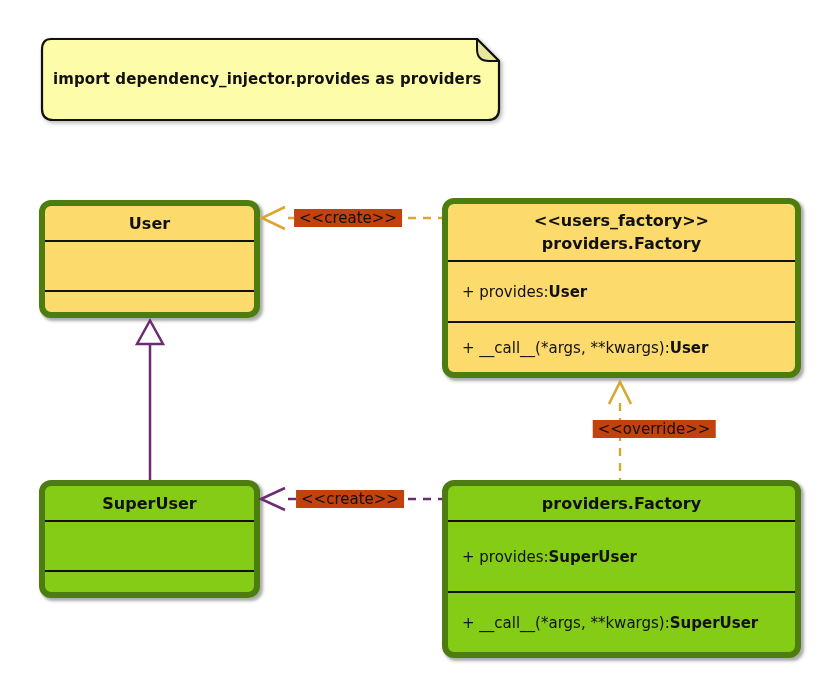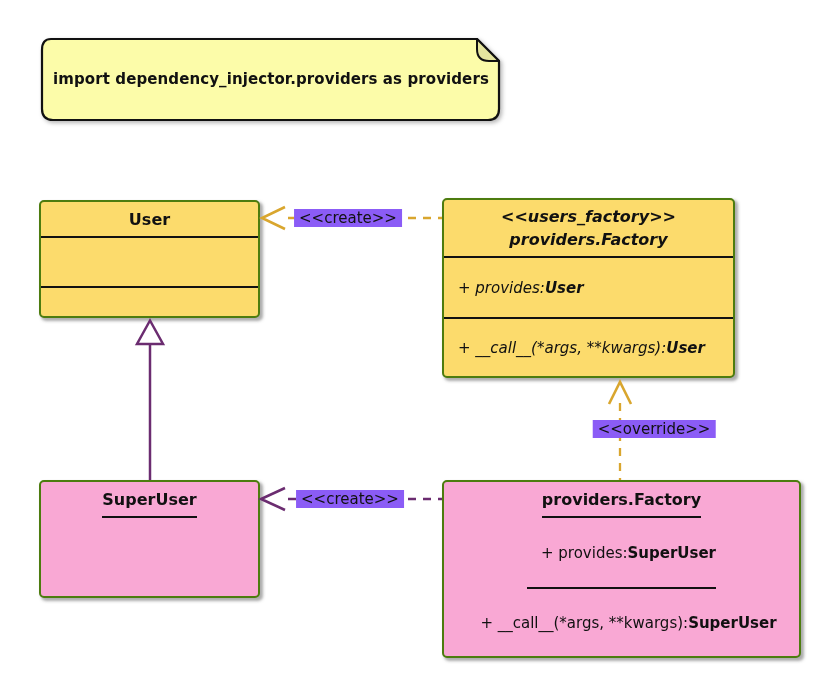--- a/index.html
+++ b/index.html
@@ -11,62 +11,62 @@
 
   
   .note { position:absolute; left:40px; top:37px; width:462px; height:86px;
           filter:drop-shadow(2.5px 2.5px 2px rgba(90,90,90,0.45)); }
   .note svg { position:absolute; left:0; top:0; }
   .note-text { position:absolute; left:0; top:0; width:460px; height:84px;
                display:flex; align-items:center; padding-left:13px;
                font-weight:bold; font-size:15px; letter-spacing:0.1px; white-space:nowrap; }
 
   
-  .cls { position:absolute; border:2px solid #4d7c0f; border-radius:5px;
+  .cls { position:absolute; border:6px solid #4d7c0f; border-radius:12px;
          display:flex; flex-direction:column;
          box-shadow:2.5px 2.5px 3px rgba(90,90,90,0.5); }
   .cls.yellow { background:#FCDB6C; }
-  .cls.purple { background:#f9a8d4;align-items:center; }
+  .cls.purple { background:#84cc16; }
   .cls-title { border-bottom:2px solid #111; display:flex; flex-direction:column;
                align-items:center; justify-content:center;
                font-weight:bold; font-size:16px; line-height:23px; text-align:center; }
   .cls-sec { border-bottom:2px solid #111; }
   .cls-sec.last { border-bottom:none; flex:1; }
   .cls-sec.memb { display:flex; align-items:center; padding-left:14px;
                   font-size:15px; white-space:nowrap; }
   .cls-sec.memb b { font-weight:bold; }
 
   
   svg.edges { position:absolute; left:0; top:0; z-index:5; pointer-events:none; }
   .edge-label { position:absolute; transform:translate(-50%,-50%); z-index:6;
-                background:#8b5cf6; padding:0 5px; font-size:15px; color:#111;
+                background:#c2410c; padding:0 5px; font-size:15px; color:#111;
                 white-space:nowrap; }
 </style>
 </head>
 <body>
 
 <div class="canvas">
 
   <div class="note">
     <svg width="462" height="86" viewBox="0 0 462 86">
       <path d="M11,2 H437 L459,24 V72 Q459,83 448,83 H13 Q2,83 2,72 V13 Q2,2 11,2 Z" stroke="#111" stroke-width="2.2" stroke-linejoin="round" fill="#FCFCA9"></path>
       <path d="M437,2 V12 Q437,24 449,24 H459 Z" stroke="#111" stroke-width="2" stroke-linejoin="round" fill="#E6E69E"></path>
     </svg>
-    <div class="note-text">import dependency_injector.providers as providers</div>
+    <div class="note-text">import dependency_injector.provides as providers</div>
   </div>
 
   <div class="cls yellow" style="left:39px; top:200px; width:221px; height:118px;">
     <div class="cls-title" style="height:36px;">
       <span>User</span>
     </div>
     <div class="cls-sec" style="height:50px;"></div>
     <div class="cls-sec last"></div>
   </div>
 
-  <div class="cls yellow" style="left:442px; top:198px; width:293px; height:180px;font-style:italic;">
+  <div class="cls yellow" style="left:442px; top:198px; width:359px; height:180px;">
     <div class="cls-title" style="height:58px;">
       <div>&lt;&lt;users_factory&gt;&gt;</div>
       <div>providers.Factory</div>
     </div>
     <div class="cls-sec memb" style="height:61px;">
       <span>+ provides: </span>
         <b>User</b>
     </div>
     <div class="cls-sec memb last">
       <span>+ __call__(*args, **kwargs): </span>

